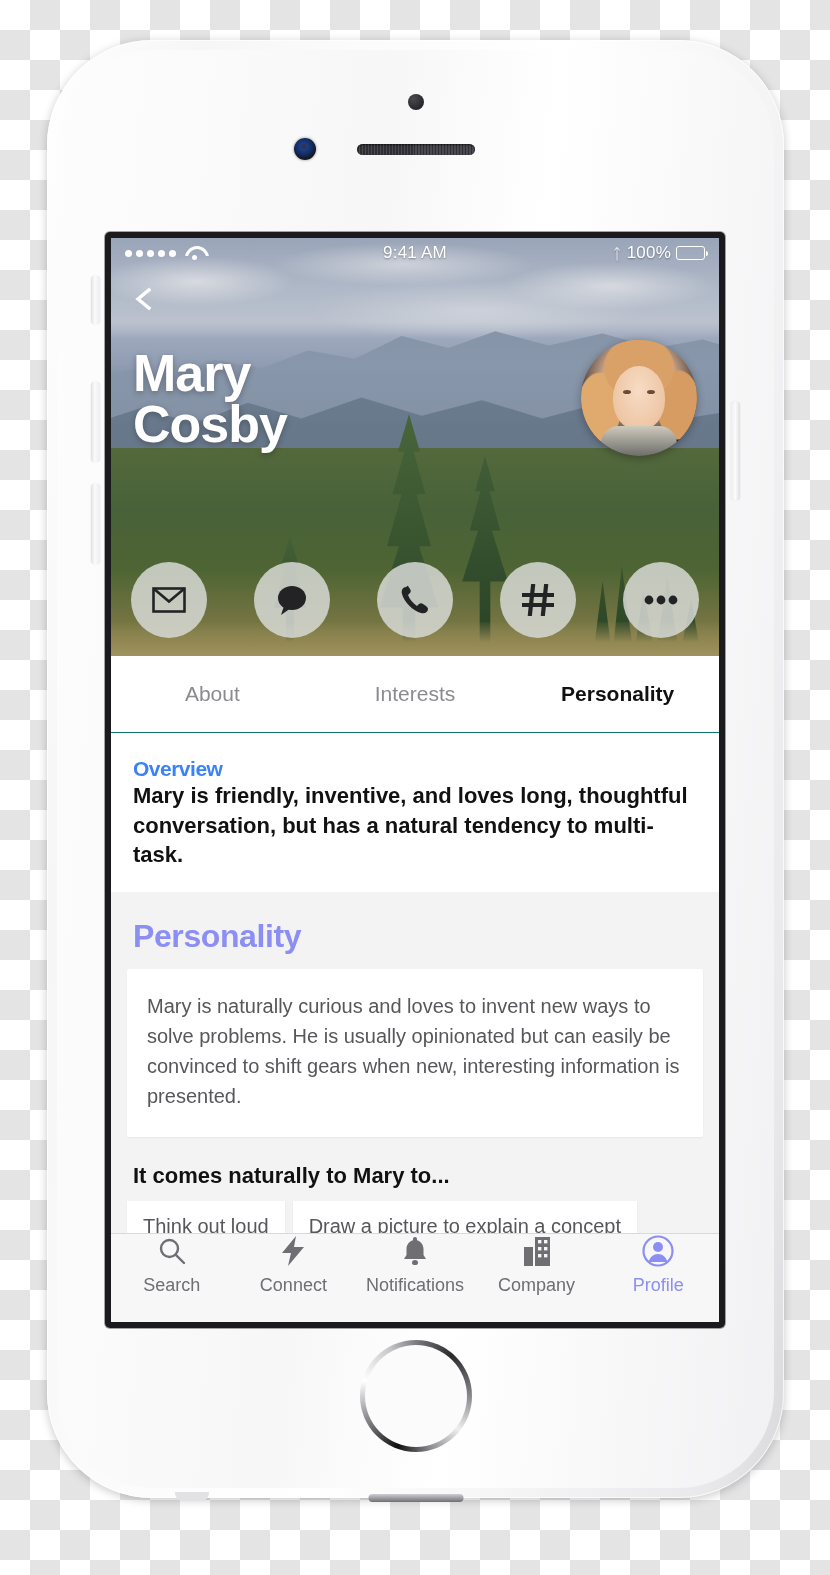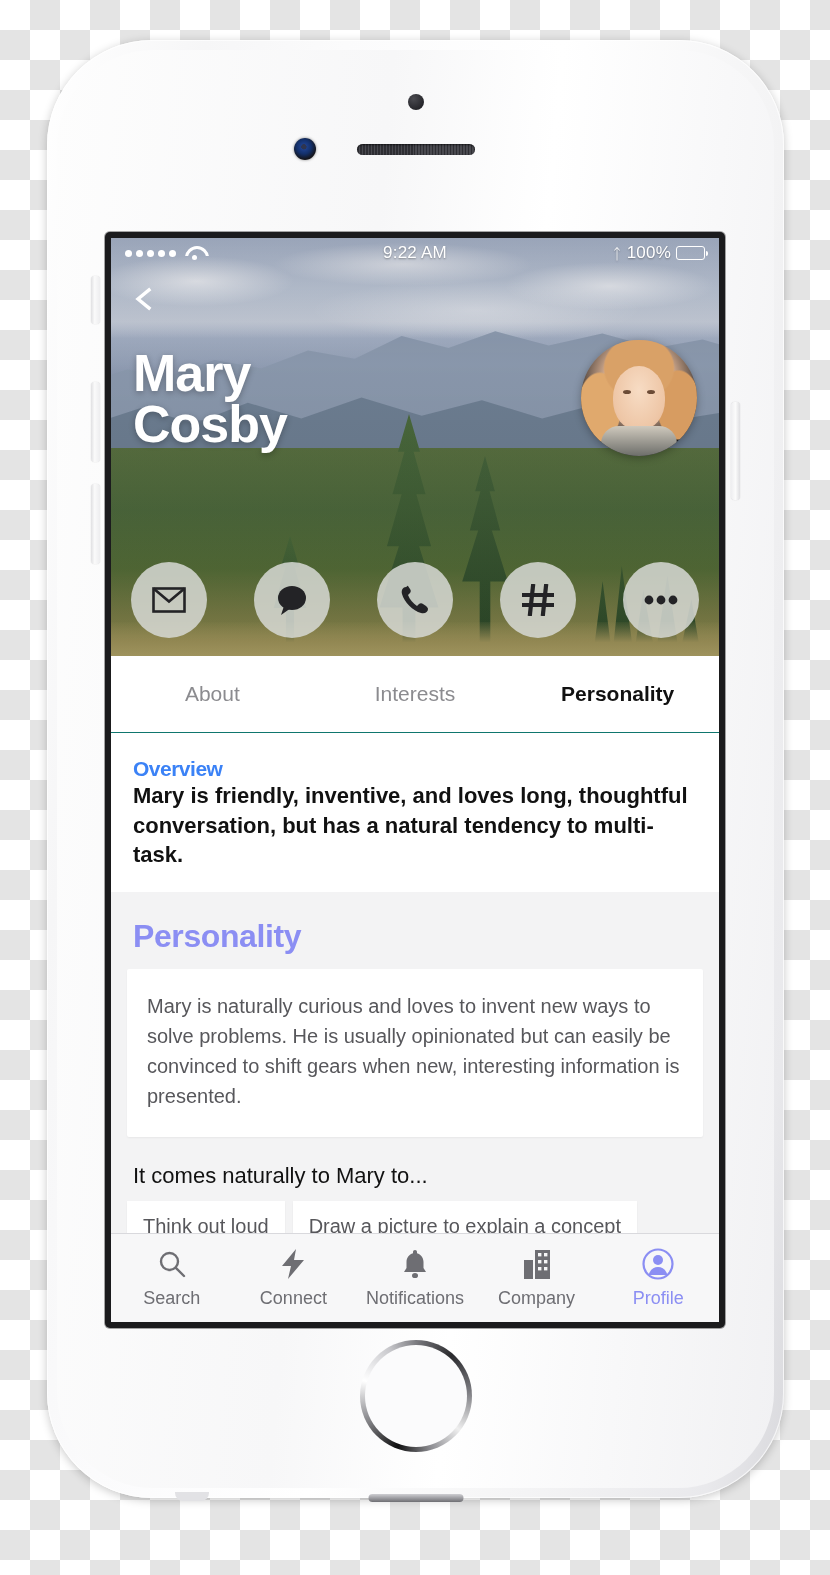--- a/index.html
+++ b/index.html
@@ -176,28 +176,28 @@
   #content{background:#f3f3f4;height:608px;overflow:hidden;}
   #overview-card{background:#fff;padding:24px 22px 22px;}
   #overview-title{font-size:21px;font-weight:bold;color:#3b82f6;letter-spacing:-.5px;}
   #overview-text{font-size:22px;font-weight:bold;color:#111;line-height:1.35;}
 
   #personality-heading{font-size:32px;font-weight:bold;padding:26px 22px 14px;letter-spacing:-.4px;}
   #personality-card{background:#fff;margin:0 16px;padding:22px 20px 26px;border-radius:2px;
     box-shadow:0 1px 2px rgba(0,0,0,.05);}
   #personality-text{font-size:20px;color:#57575b;line-height:1.5;}
 
-  #natural-heading{font-size:22px;font-weight:normal;color:#111;padding:26px 22px 12px;}
+  #natural-heading{font-size:22px;font-weight:bold;color:#111;padding:26px 22px 12px;}
   #tag-row{display:flex;gap:8px;padding:0 16px;}
   .tag-chip{background:#fff;padding:14px 16px 22px;font-size:20px;color:#57575b;white-space:nowrap;
     box-shadow:0 1px 2px rgba(0,0,0,.05);cursor:pointer;}
 
   
   #bottom-nav{position:absolute;left:0;right:0;bottom:0;height:88px;background:#f7f7f8;
-    border-top:1px solid #d9d9dd;display:flex;align-items:center;}
+    border-top:1px solid #d9d9dd;display:flex;align-items:flex-start;}
   .nav-item{flex:1;display:flex;flex-direction:column;align-items:center;gap:7px;cursor:pointer;color:#6e6e73;}
   .nav-item.active{color:#8b8ef3;}
   .nav-label{font-size:18px;}
   .nav-icon{height:34px;display:flex;align-items:center;justify-content:center;}
 </style>
 </head>
 <body>
 
 <div id="phone">
   <div id="phone-inner"></div>
@@ -230,21 +230,21 @@
 
         <div id="status-bar">
           <div id="signal-dots">
             <i></i>
               <i></i>
               <i></i>
               <i></i>
               <i></i>
           </div>
           <div id="wifi-icon"></div>
-          <div id="status-time">9:22 AM</div>
+          <div id="status-time">9:41 AM</div>
           <div id="status-right">
             <span id="bluetooth-icon">ᛏ</span>
             <span id="battery-pct">100%</span>
             <span id="battery-icon"><span id="battery-fill"></span></span>
           </div>
         </div>
 
         <div id="back-chevron">
           <svg width="26" height="26" viewBox="0 0 26 26">
               <polyline points="18,4 7,13 18,22" fill="none" stroke="#fff" stroke-width="3.4" stroke-linecap="square"></polyline>

